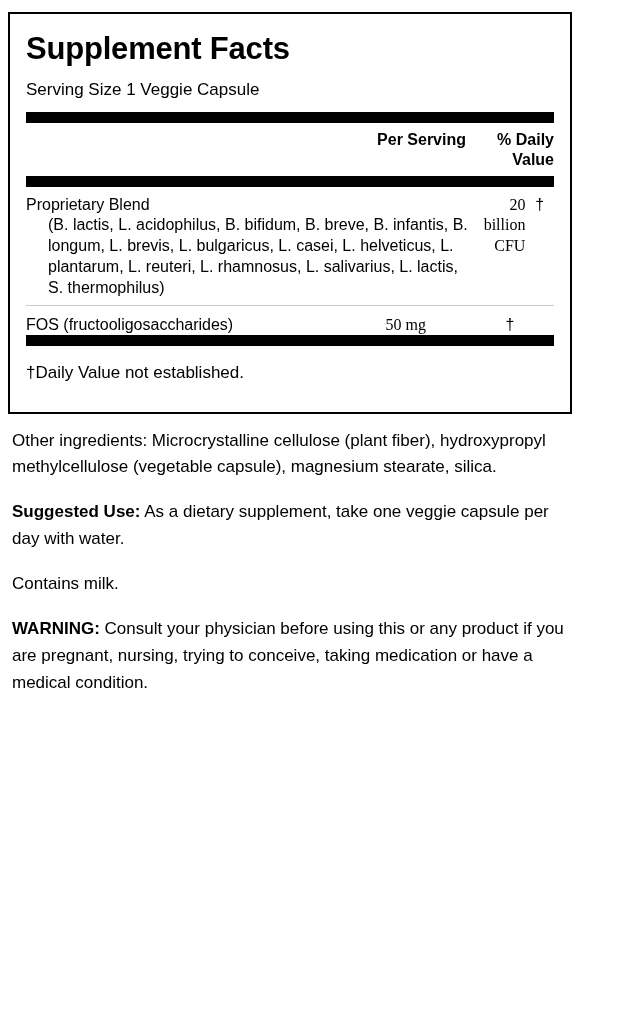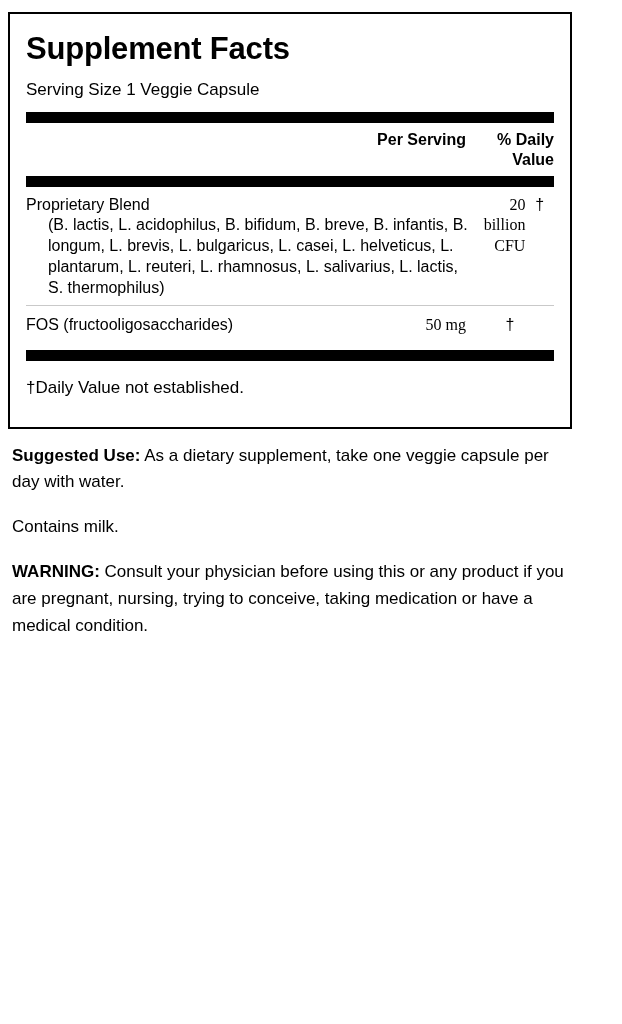--- a/index.html
+++ b/index.html
@@ -88,21 +88,21 @@
     line-height: 1.30;
     font-family: Liberation Serif, serif;
   }
   .row .amt .amt2 { display: block; }
   .row .dv {
     width: 88px;
     text-align: center;
     font-size: 16px;
     line-height: 1.30;
   }
-  .row.fos { padding: 9px 0 15px 0; }
+  .row.fos { padding: 9px 0 0 0; gap: 40px; }
 
   .footnote {
     font-size: 17px;
     line-height: 1.25;
     padding: 16px 0 12px 0;
   }
 
   
   .body-copy {
     padding: 14px 2px 0 4px;
@@ -165,20 +165,21 @@
     </div>
 
     <div class="rule-thick"></div>
 
     <div class="footnote">†Daily Value not established.</div>
 
   </div>
 
   <div class="body-copy">
 
+    <p class="para">Other ingredients: Microcrystalline cellulose (plant fiber), hydroxypropyl methylcellulose (vegetable capsule), magnesium stearate, silica.</p>
 
     <p class="para"><b>Suggested Use:</b><span> As a dietary supplement, take one veggie capsule per day with water.</span></p>
 
     <p class="para">Contains milk.</p>
 
     <p class="para"><b>WARNING:</b><span> Consult your physician before using this or any product if you are pregnant, nursing, trying to conceive, taking medication or have a medical condition.</span></p>
 
   </div>
 
 </div>

